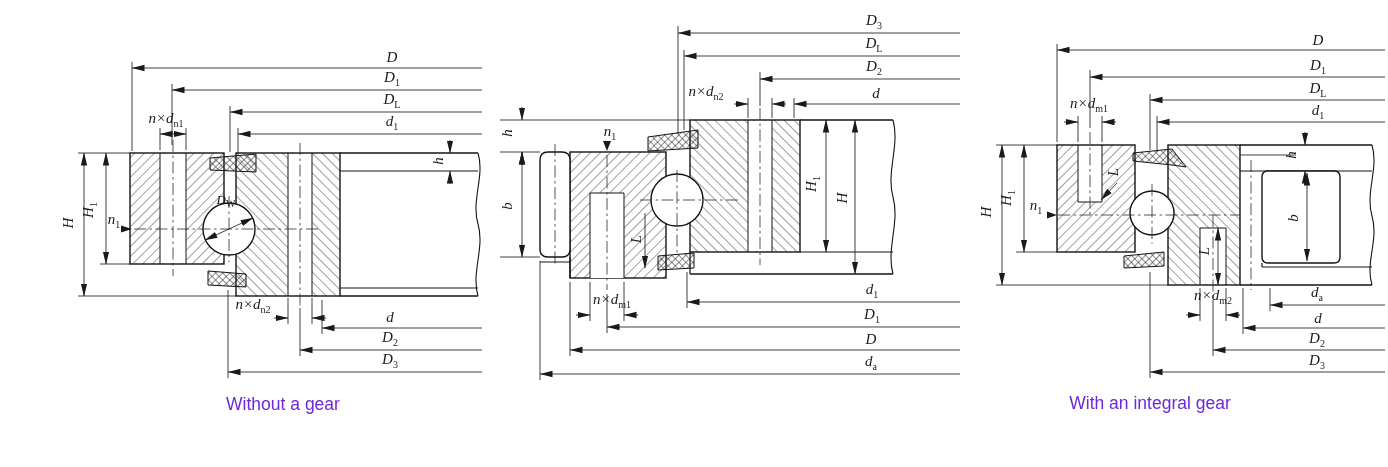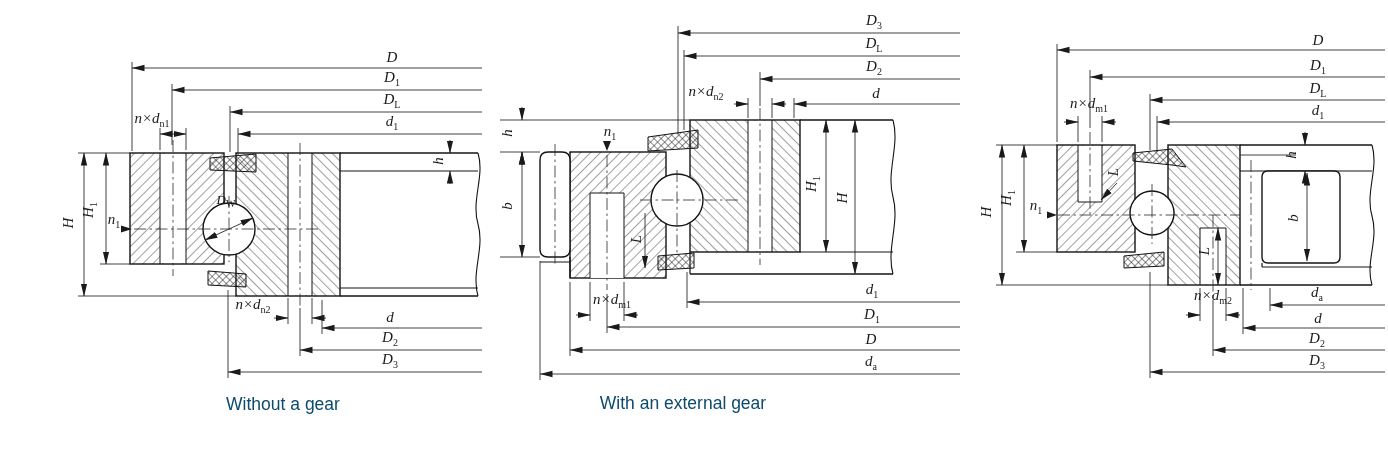--- a/index.html
+++ b/index.html
@@ -3,21 +3,21 @@
 <meta charset="utf-8">
 <style>
   html,body{margin:0;padding:0;background:#fff;}
   .stage{position:relative;width:1388px;height:467px;background:#fff;overflow:hidden;
          font-family:"Liberation Serif",serif;}
   .stage svg{position:absolute;left:0;top:0;}
   .dim{position:absolute;font:italic 15px "Liberation Serif",serif;color:#1a1a1a;
        transform:translate(-50%,-50%);white-space:nowrap;z-index:3;line-height:1;}
   .dim sub{font-style:normal;font-size:10px;line-height:1;}
   .rot{transform:translate(-50%,-50%) rotate(-90deg);}
-  .cap{position:absolute;font:17.5px "Liberation Sans",sans-serif;color:#0c4a6e;
+  .cap{position:absolute;font:17.5px "Liberation Sans",sans-serif;color:#6d28d9;
        transform:translate(-50%,-50%);white-space:nowrap;z-index:3;}
 </style>
 </head>
 <body>
 
 <div class="stage">
 
 <svg width="1388" height="467" viewBox="0 0 1388 467">
   <defs>
     <pattern id="hA" width="7" height="7" patternUnits="userSpaceOnUse" patternTransform="rotate(45)">
@@ -267,21 +267,21 @@
       <line x1="1117" y1="183" x2="1101" y2="200" marker-end="url(#ar)"></line>
     </g>
     <polygon points="1057,215 1047,211.5 1047,218.5" fill="#1a1a1a"></polygon>
   </g>
 </svg>
 
 <span class="dim" style="left:392px;top:57px">D</span>
 <span class="dim" style="left:392px;top:79px">D<sub>1</sub></span>
 <span class="dim" style="left:392px;top:101px">D<sub>L</sub></span>
 <span class="dim" style="left:392px;top:123px">d<sub>1</sub></span>
-<span class="dim" style="left:152px;top:120px">n×d<sub>n1</sub></span>
+<span class="dim" style="left:166px;top:120px">n×d<sub>n1</sub></span>
 <span class="dim" style="left:253px;top:306px">n×d<sub>n2</sub></span>
 <span class="dim" style="left:390px;top:317px">d</span>
 <span class="dim" style="left:390px;top:339px">D<sub>2</sub></span>
 <span class="dim" style="left:390px;top:361px">D<sub>3</sub></span>
 <span class="dim rot" style="left:68px;top:223px">H</span>
 <span class="dim rot" style="left:90px;top:210px">H<sub>1</sub></span>
 <span class="dim" style="left:114px;top:221px">n<sub>1</sub></span>
 <span class="dim" style="left:226px;top:201px;font-size:13px">D<sub>W</sub></span>
 <span class="dim rot" style="left:438px;top:161px">h</span>
 <span class="cap" style="left:283px;top:404px">Without a gear</span>
@@ -295,33 +295,33 @@
 <span class="dim" style="left:872px;top:316px">D<sub>1</sub></span>
 <span class="dim" style="left:871px;top:339px">D</span>
 <span class="dim" style="left:871px;top:363px">d<sub>a</sub></span>
 <span class="dim" style="left:612px;top:301px">n×d<sub>m1</sub></span>
 <span class="dim rot" style="left:507px;top:133px">h</span>
 <span class="dim rot" style="left:507px;top:206px">b</span>
 <span class="dim rot" style="left:813px;top:184px">H<sub>1</sub></span>
 <span class="dim rot" style="left:842px;top:198px">H</span>
 <span class="dim" style="left:610px;top:133px">n<sub>1</sub></span>
 <span class="dim rot" style="left:636px;top:239px">L</span>
-<span class="cap" style="left:683px;top:403px">With an external gear</span>
 
 <span class="dim" style="left:1318px;top:40px">D</span>
 <span class="dim" style="left:1318px;top:67px">D<sub>1</sub></span>
 <span class="dim" style="left:1318px;top:90px">D<sub>L</sub></span>
 <span class="dim" style="left:1318px;top:112px">d<sub>1</sub></span>
 <span class="dim" style="left:1089px;top:105px">n×d<sub>m1</sub></span>
 <span class="dim" style="left:1317px;top:294px">d<sub>a</sub></span>
 <span class="dim" style="left:1318px;top:318px">d</span>
 <span class="dim" style="left:1317px;top:340px">D<sub>2</sub></span>
 <span class="dim" style="left:1317px;top:362px">D<sub>3</sub></span>
 <span class="dim" style="left:1213px;top:297px">n×d<sub>m2</sub></span>
 <span class="dim rot" style="left:986px;top:212px">H</span>
 <span class="dim rot" style="left:1008px;top:198px">H<sub>1</sub></span>
 <span class="dim" style="left:1036px;top:207px">n<sub>1</sub></span>
 <span class="dim rot" style="left:1291px;top:155px">h</span>
 <span class="dim rot" style="left:1293px;top:218px">b</span>
 <span class="dim rot" style="left:1113px;top:172px">L</span>
 <span class="dim rot" style="left:1204px;top:251px">L</span>
+<span class="cap" style="left:1150px;top:403px">With an integral gear</span>
 
 </div>
 
 </body></html>

